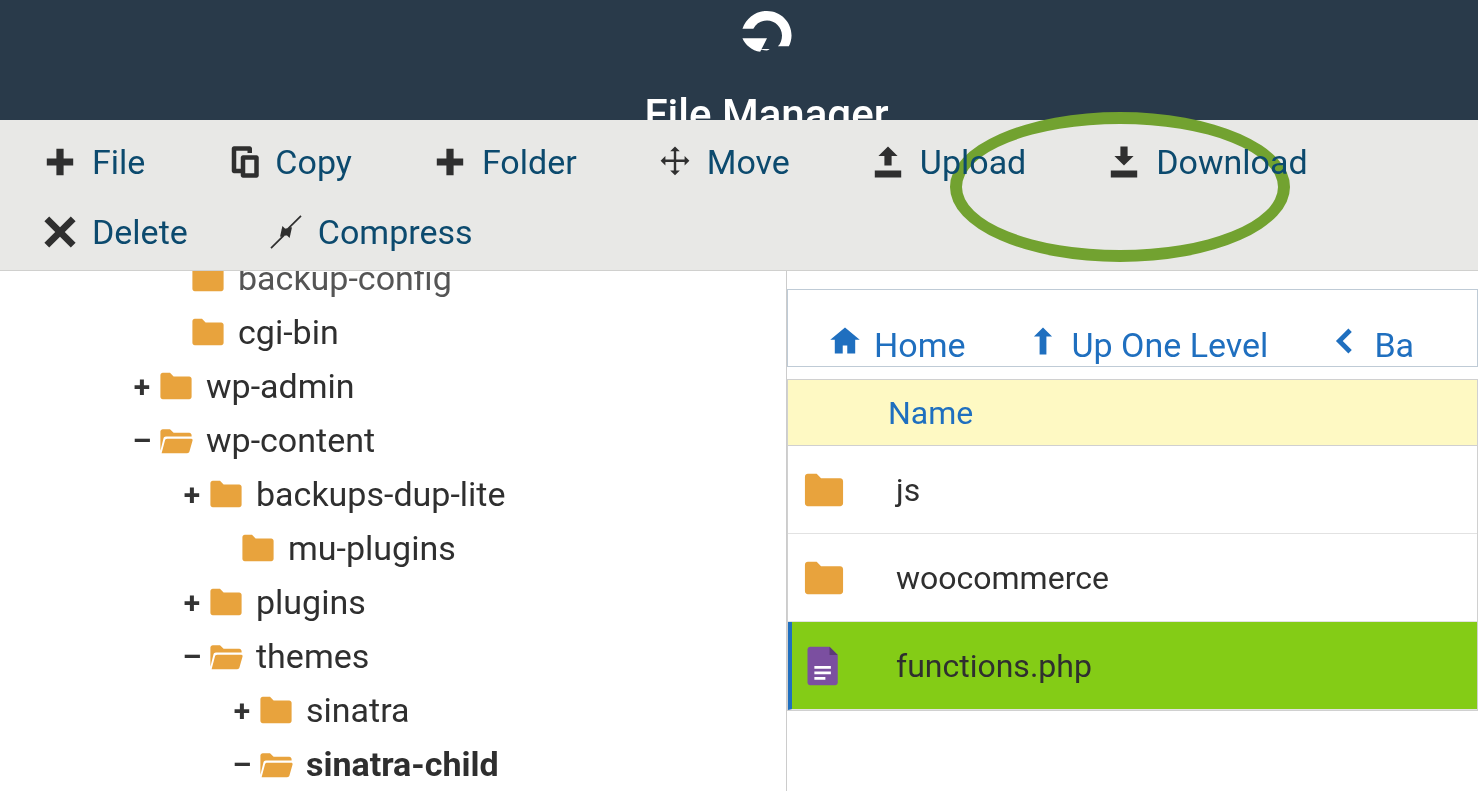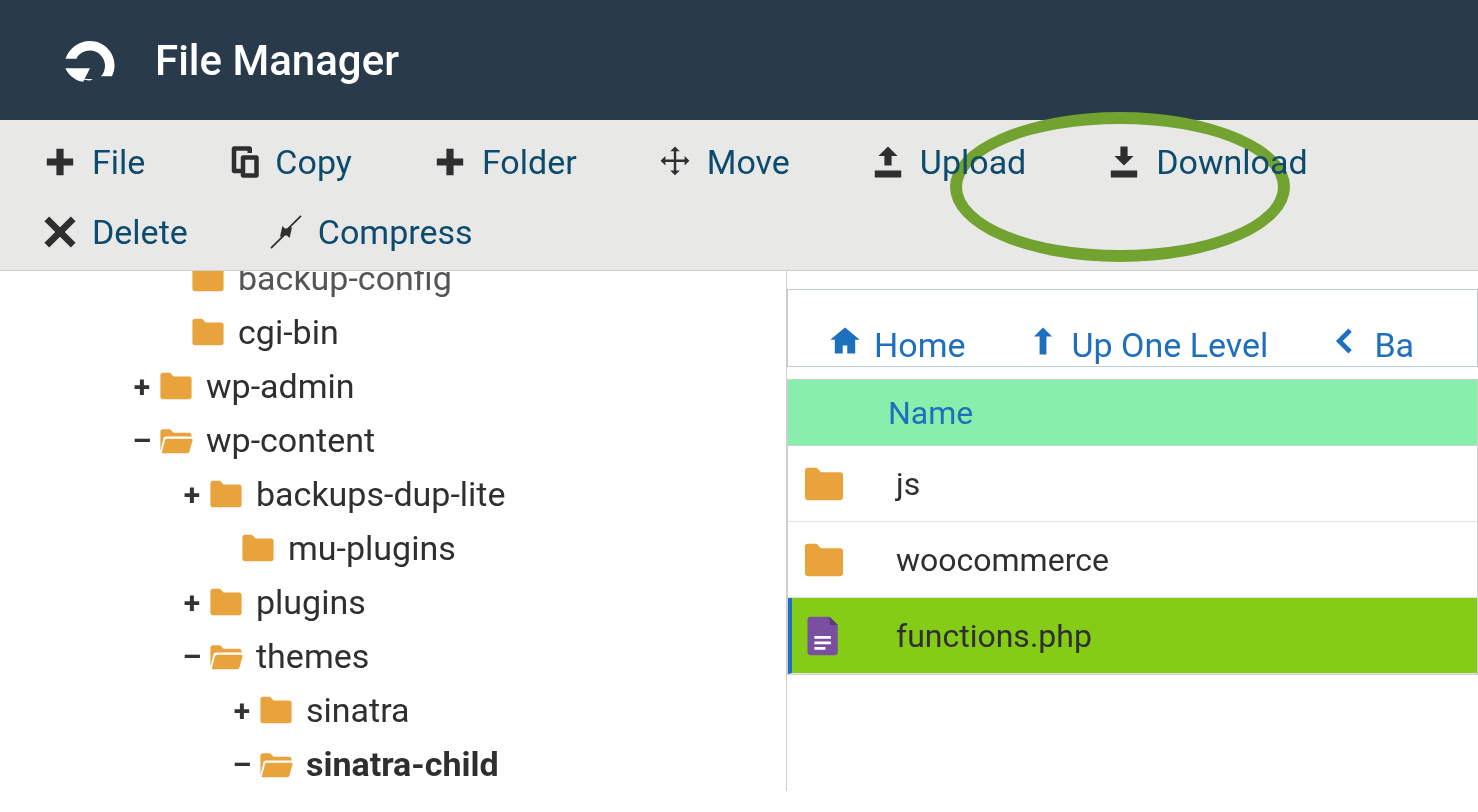--- a/index.html
+++ b/index.html
@@ -5,20 +5,21 @@
   * { box-sizing: border-box; margin: 0; padding: 0; }
   html, body { width: 1478px; height: 812px; overflow: hidden; font-family: -apple-system, BlinkMacSystemFont, "Segoe UI", Roboto, "Helvetica Neue", Arial, sans-serif; background:#fff; color:#333; }
   
   .header {
     background: #293a4a;
     height: 120px;
     display: flex;
     align-items: center;
     padding-left: 55px;
     gap: 30px;
+    flex-direction: column;
   }
   .logo-box { display:flex; align-items:center; }
   .logo-box svg { width:70px; height:60px; fill:#fff; }
   .app-title { color:#fff; font-size:42px; font-weight:500; }
   
   .toolbar {
     background: #e8e8e6;
     border-bottom: 1px solid #d0d0ce;
     padding: 14px 30px 10px 30px;
     display: flex;
@@ -74,22 +75,22 @@
     border:1px solid #bfcbd6; background:#fff;
     margin: 18px 0 12px 0;
     height:78px;
     display:flex; align-items:flex-end; gap:60px;
     padding: 0 40px;
     font-size:34px;
   }
   .bc-link { color:#1f6fbf; display:flex; align-items:center; gap:12px; cursor:pointer; }
   .bc-link svg { width:34px; height:34px; fill:#1f6fbf; }
   .file-table { border:1px solid #d0d0d0; }
-  .ft-head { background:#86efac; border-bottom:1px solid #d0d0d0; height:66px; display:flex; align-items:center; padding-left: 100px; font-size:32px; color:#1f6fbf; }
-  .ft-row { height:76px; display:flex; align-items:center; border-bottom:1px solid #e2e2e2; padding-left:12px; gap:28px; font-size:32px; color:#2f2f2f; cursor:pointer; }
+  .ft-head { background:#fef9c3; border-bottom:1px solid #d0d0d0; height:66px; display:flex; align-items:center; padding-left: 100px; font-size:32px; color:#1f6fbf; }
+  .ft-row { height:88px; display:flex; align-items:center; border-bottom:1px solid #e2e2e2; padding-left:12px; gap:28px; font-size:32px; color:#2f2f2f; cursor:pointer; }
   .ft-row .file-ico { width:48px; height:48px; display:flex; align-items:center; justify-content:center; }
   .ft-row .file-ico svg { width:44px; height:44px; }
   .ft-row.selected { background:#84cc16; border-left:4px solid #1f6fbf; padding-left:8px; }
   .name-cell { padding-left:20px; }
 </style>
 </head>
 <body>
 
 <svg width="0" height="0" style="position:absolute">
   <defs>

